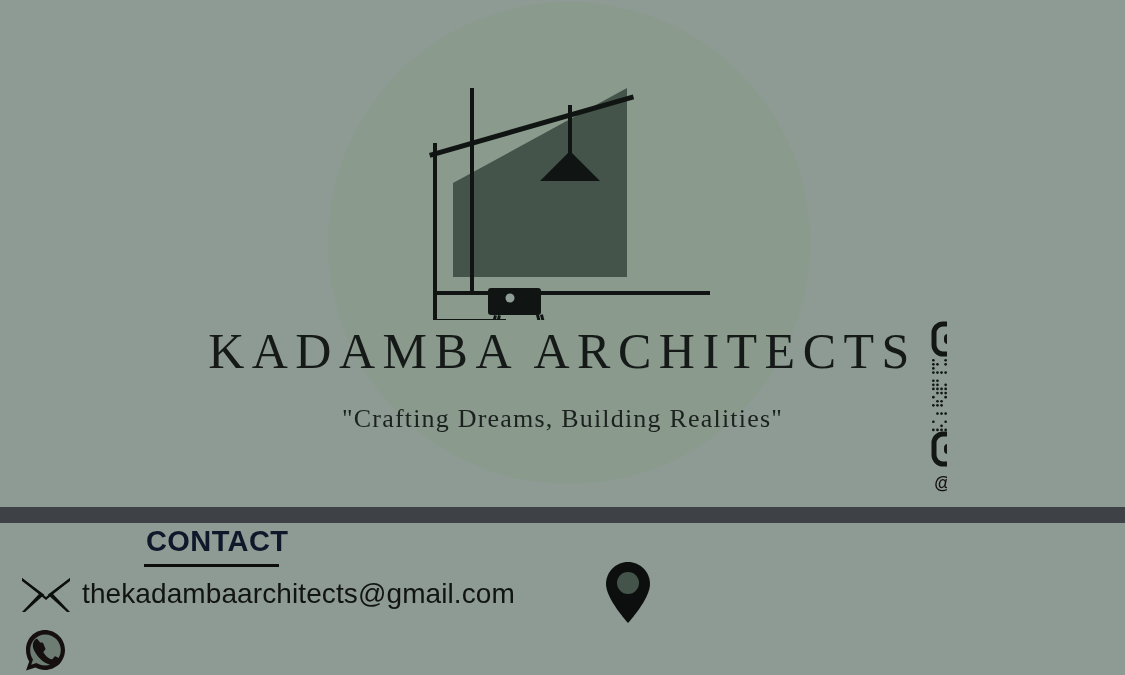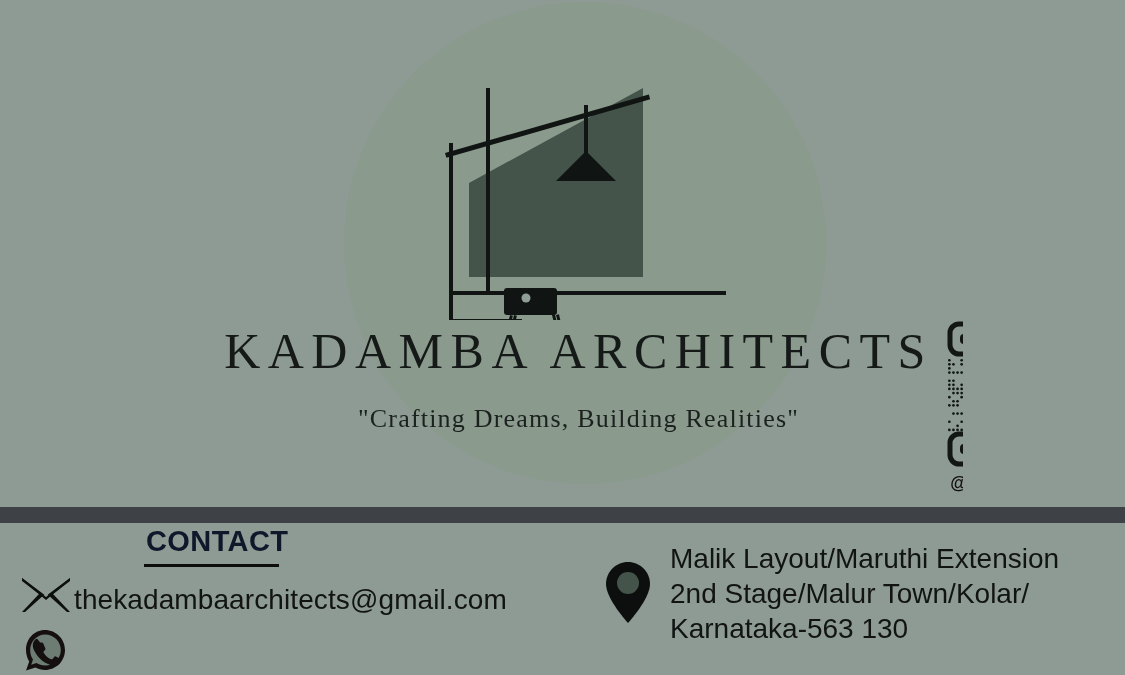--- a/index.html
+++ b/index.html
@@ -18,21 +18,21 @@
     position: relative;
     width: 1125px;
     height: 675px;
     background: #8d9b94;
     overflow: hidden;
   }
 
   
   #hero {
     position: absolute;
-    left: 16px; top: 0;
+    left: 0; top: 0;
     width: 947px;
     height: 507px;
     overflow: hidden;
   }
 
   .brand-circle {
     position: absolute;
     left: 328px;
     top: 2px;
     width: 482px;
@@ -144,22 +144,22 @@
     left: 144px;
     top: 41px;
     width: 135px;
     height: 3px;
     background: #0c0d0c;
   }
 
   .contact-row {
     position: absolute;
     display: flex;
-    align-items: flex-end;
-    gap: 4px;
+    align-items: flex-start;
+    gap: 12px;
   }
   .contact-row.email { left: 22px; top: 55px; }
   .contact-row.phone { left: 22px; top: 105px; }
 
   .contact-icon { flex: 0 0 auto; display: block; }
   .contact-text {
     font-size: 28px;
     color: #111413;
     letter-spacing: 0.1px;
     white-space: nowrap;
@@ -755,20 +755,15 @@
       </div>
     </div>
 
     <div id="address-col">
       <span id="pin-icon">
         <svg width="48" height="64" viewBox="0 0 48 64" xmlns="http://www.w3.org/2000/svg">
           <path d="M24 1 C11.8 1 2 10.8 2 23 C2 38 24 62 24 62 C24 62 46 38 46 23 C46 10.8 36.2 1 24 1 Z" fill="#0c0f0e"></path>
           <circle cx="24" cy="22" r="11" fill="#45544b"></circle>
         </svg>
       </span>
-      <div id="address-lines">
-        <div>Malik Layout/Maruthi Extension</div>
-        <div>2nd Stage/Malur Town/Kolar/</div>
-        <div>Karnataka-563 130</div>
-      </div>
     </div>
   </div>
 </div>
 
 </body></html>

